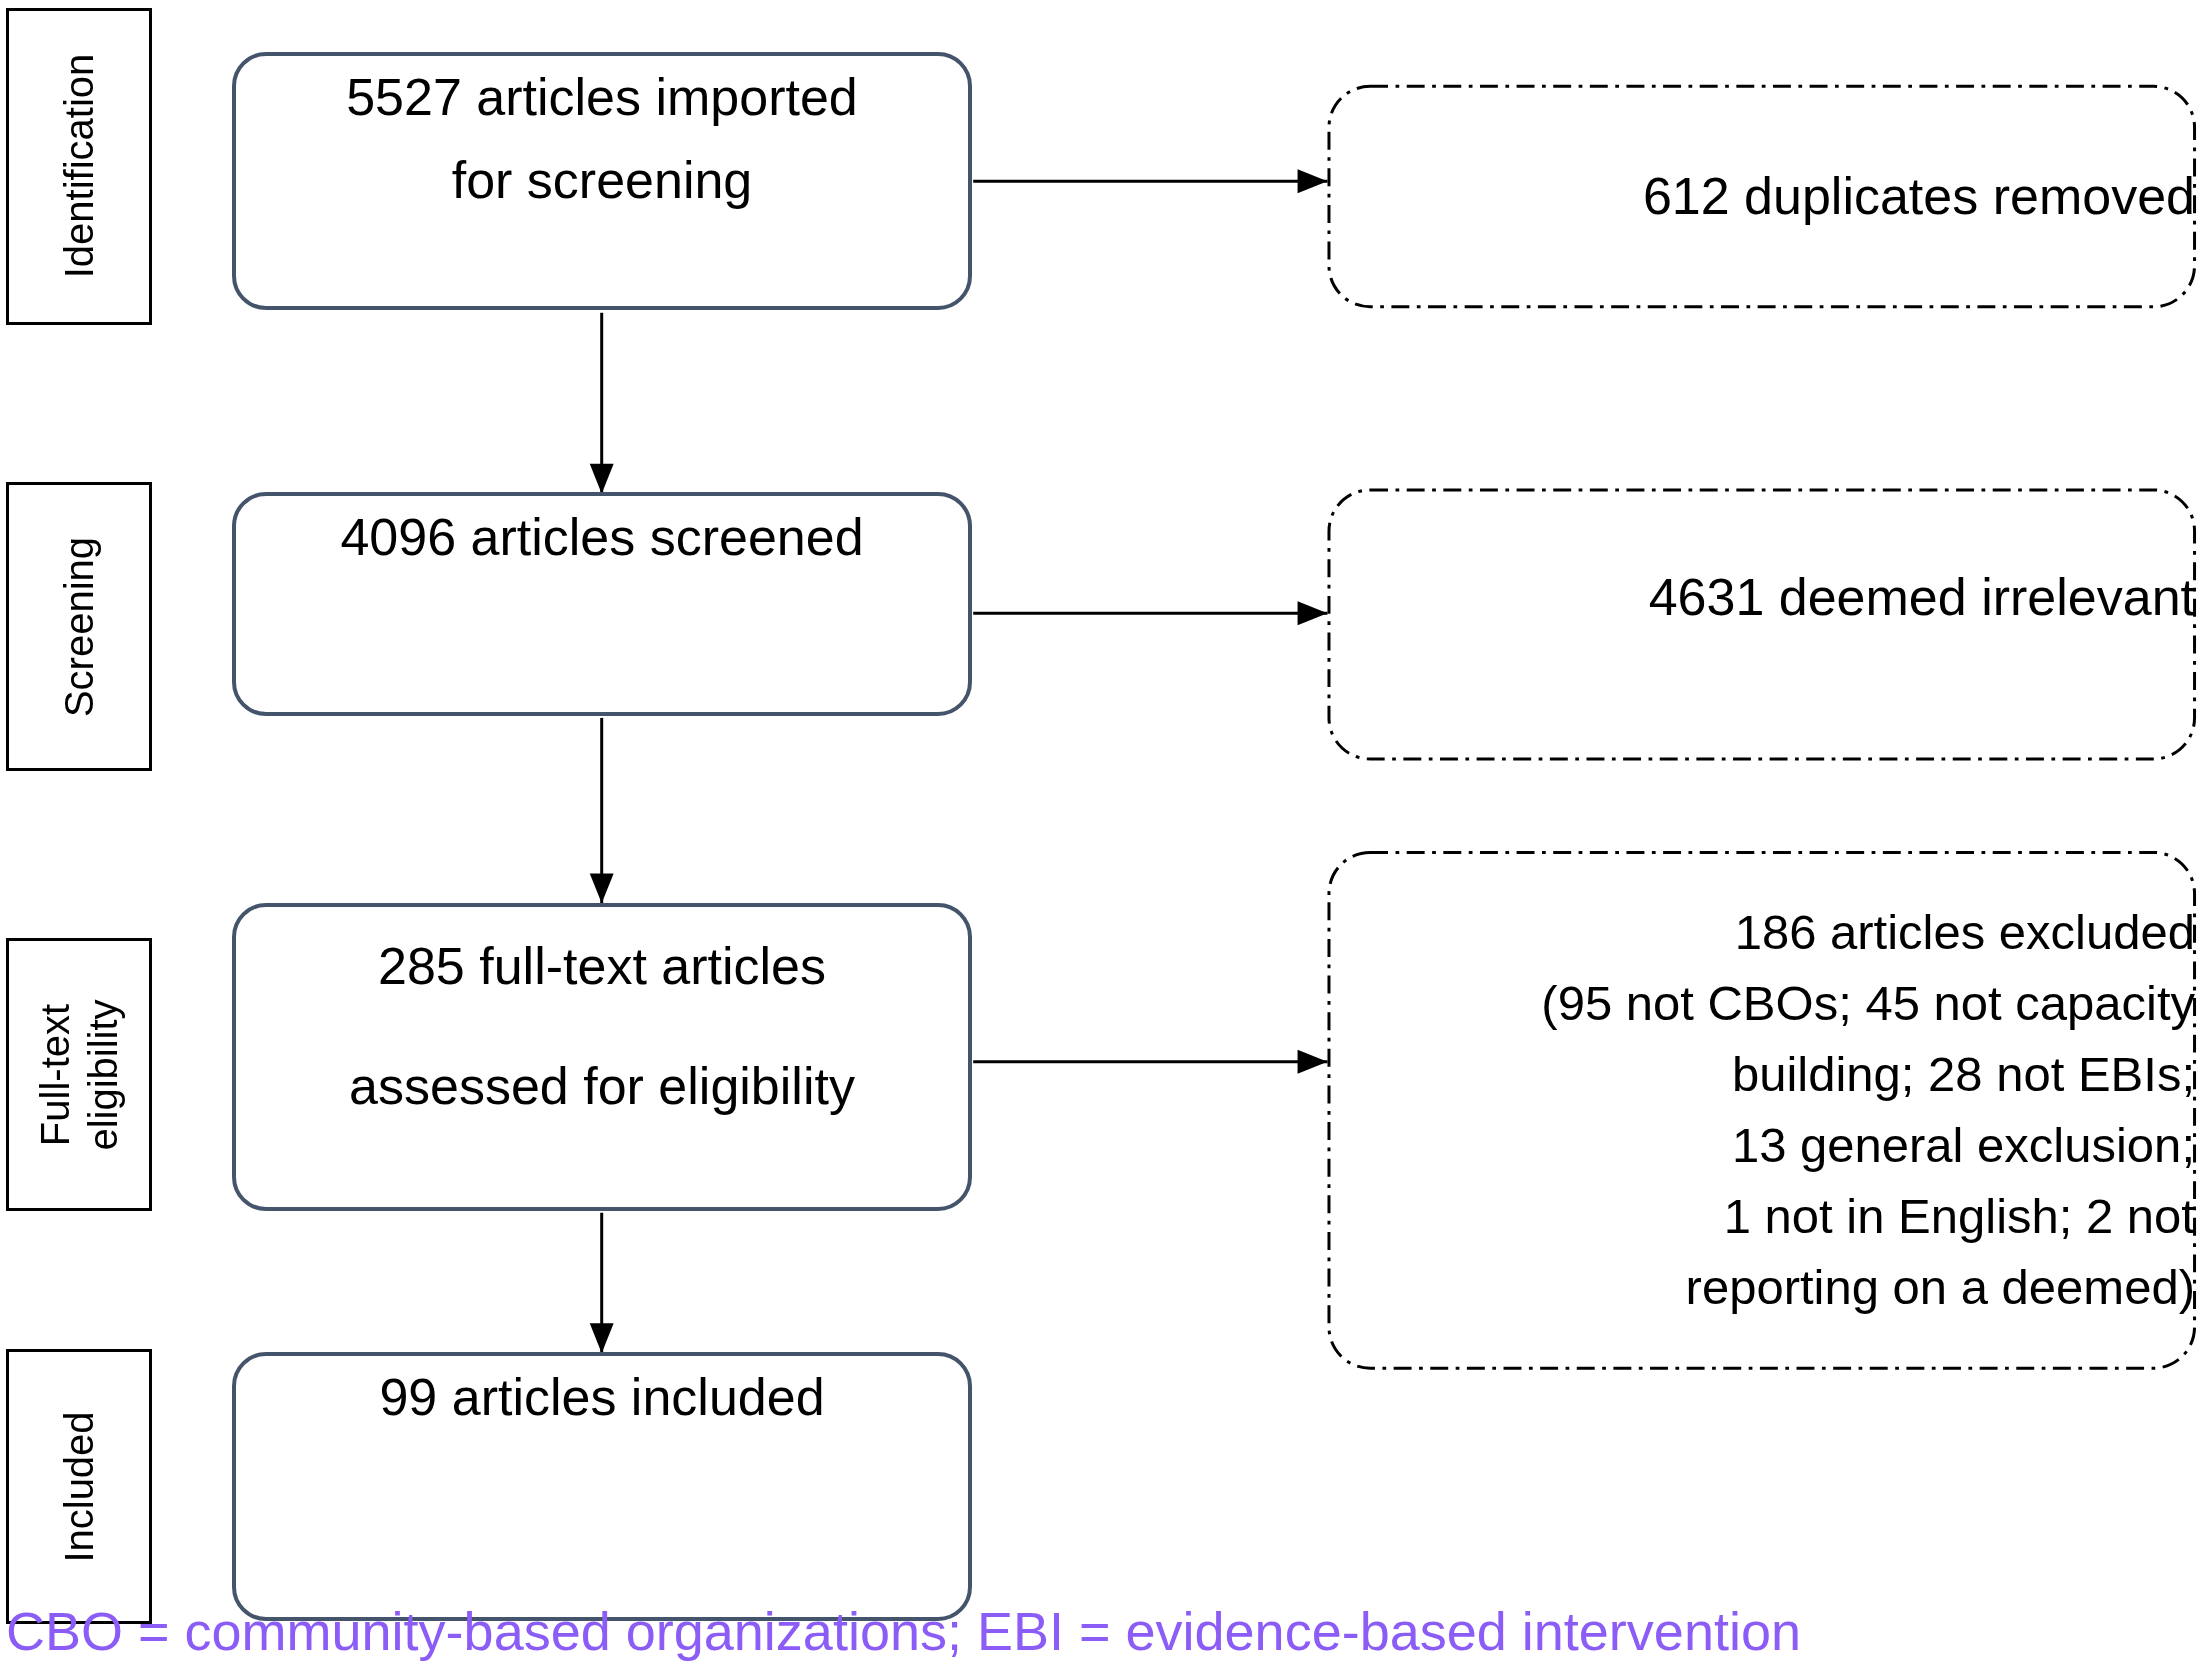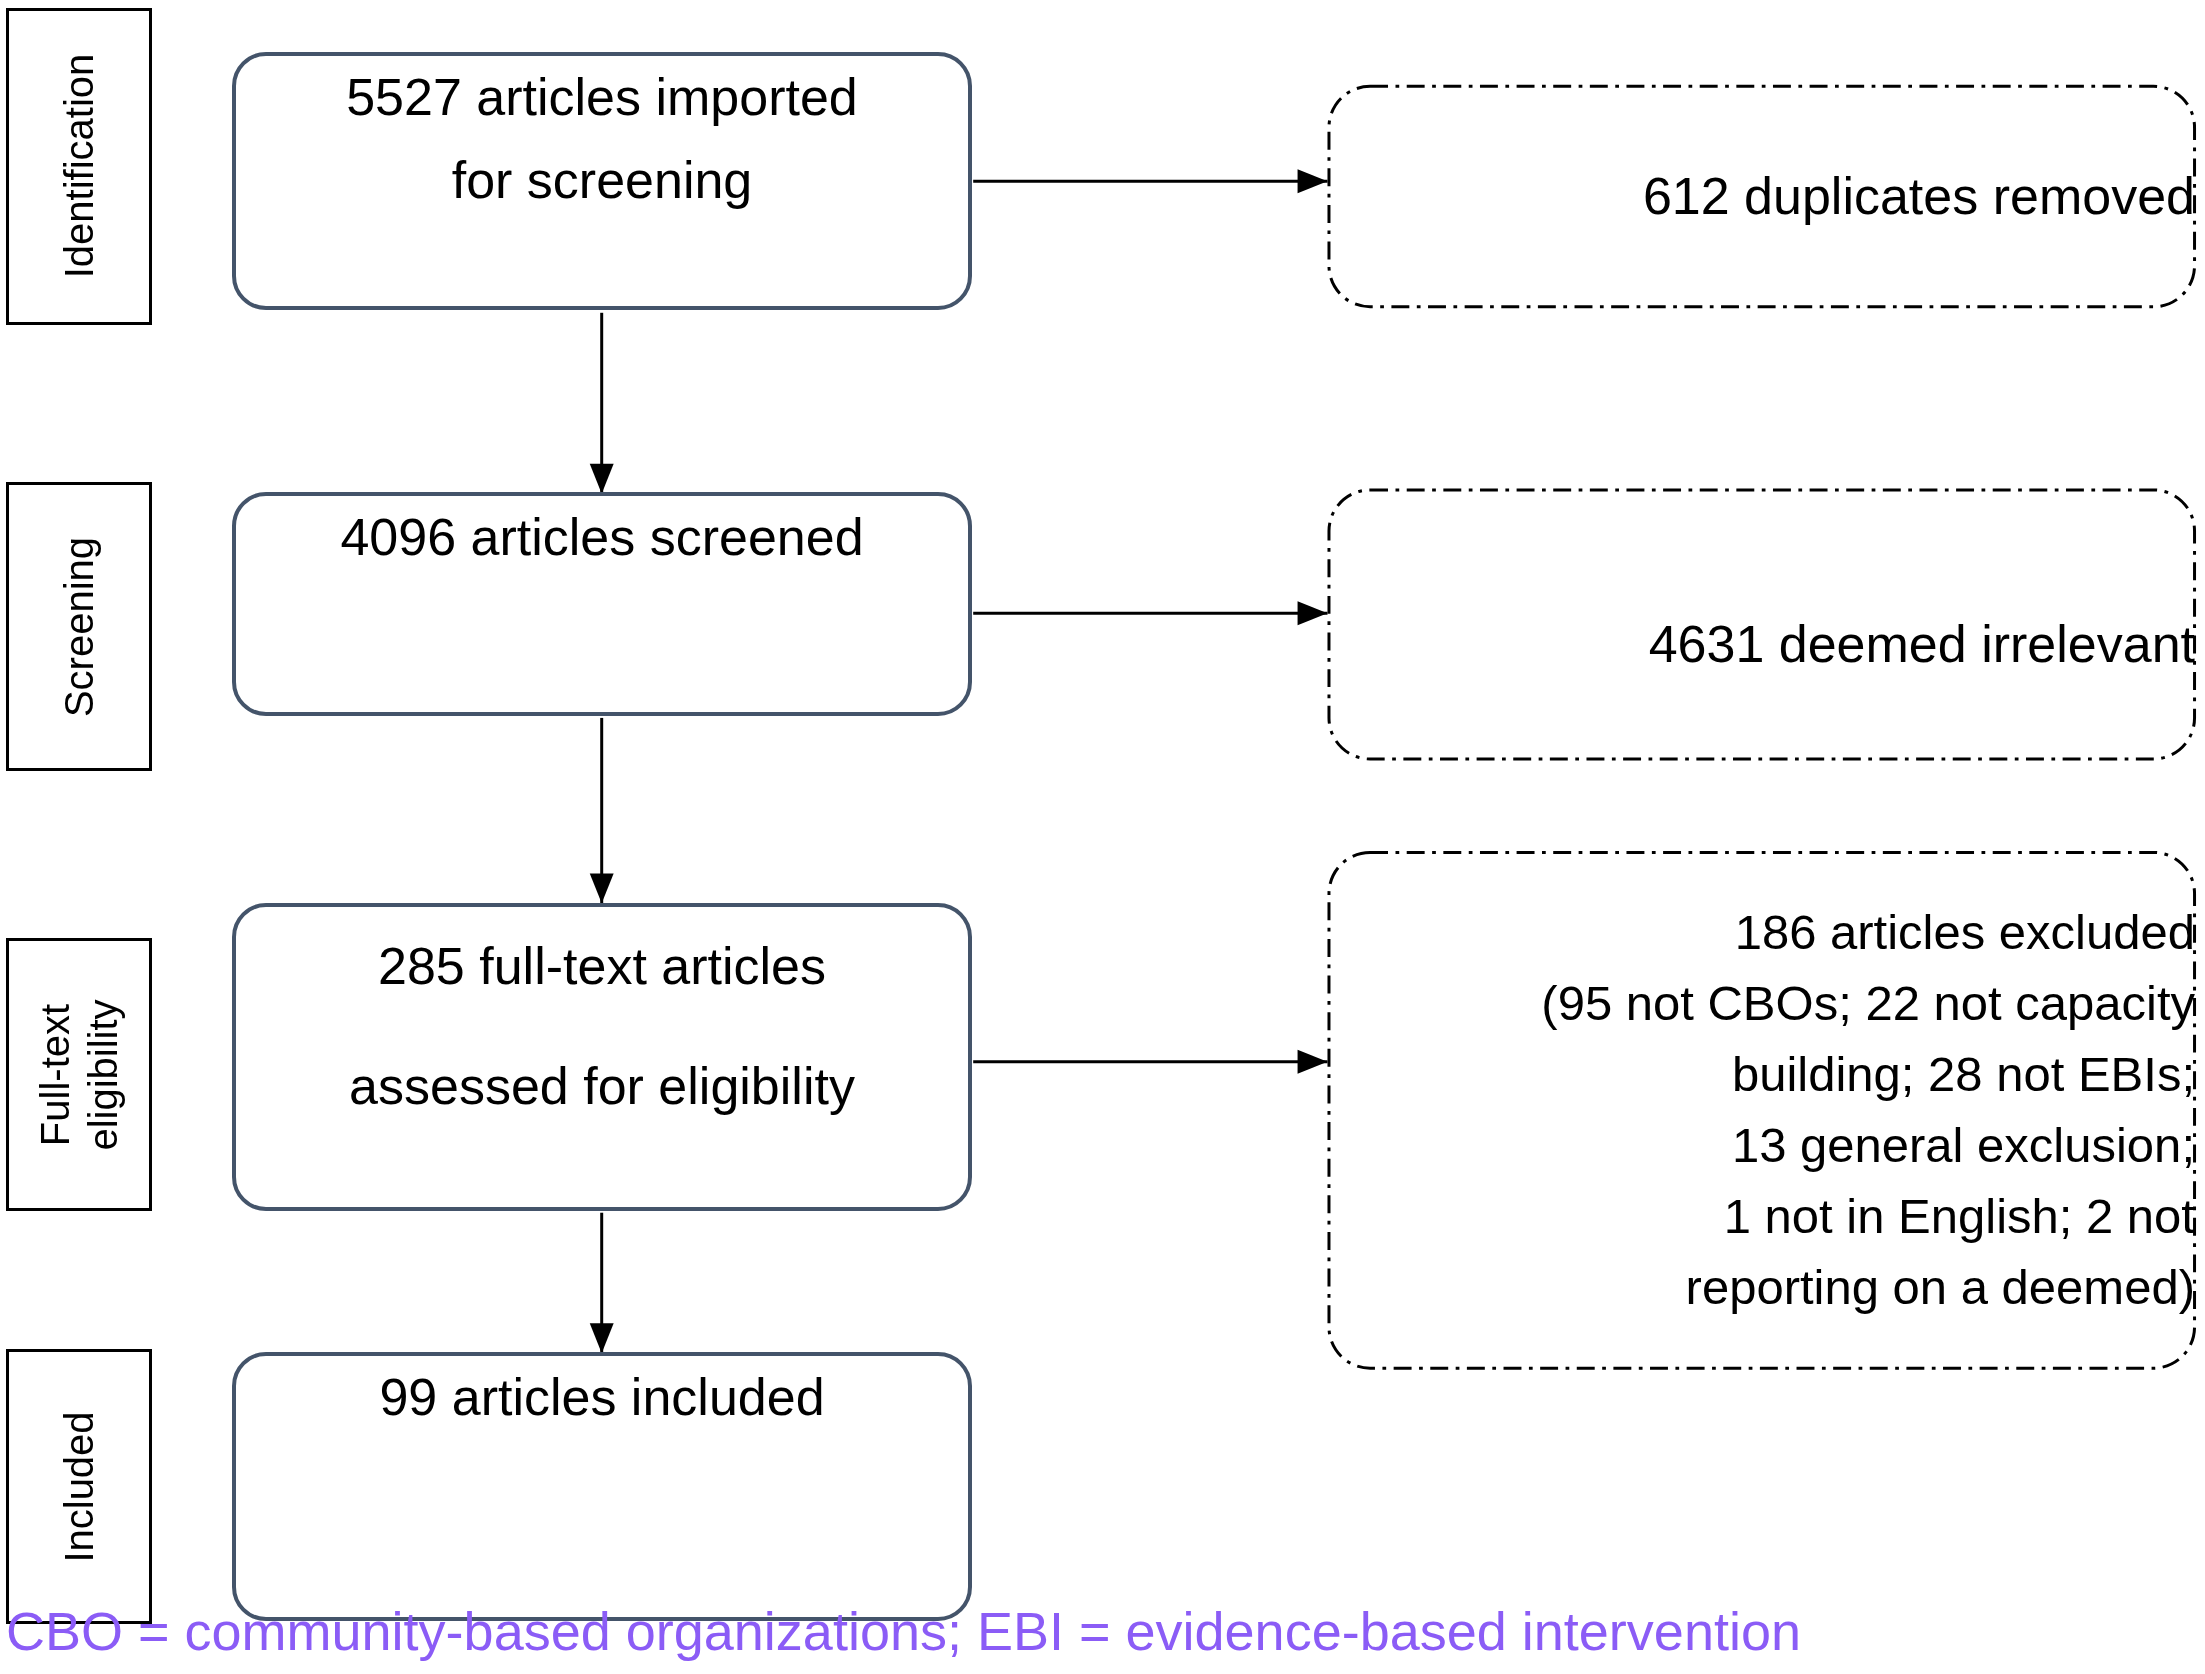--- a/index.html
+++ b/index.html
@@ -148,27 +148,27 @@
   </div>
 
   <div class="process-box" style="top:1352px; height:269px;">
     <div>99 articles included</div>
   </div>
 
   <div class="excl-text" style="top:86px; height:221px;">
     <div>612 duplicates removed</div>
   </div>
 
-  <div class="excl-text" style="top:510px; height:269px;">
+  <div class="excl-text" style="top:463px; height:269px;">
     <div>4631 deemed irrelevant</div>
   </div>
 
   <div class="excl-text small" style="top:852px; height:516px;">
     <div>186 articles excluded</div>
-    <div>(95 not CBOs; 22 not capacity</div>
+    <div>(95 not CBOs; 45 not capacity</div>
     <div>building; 28 not EBIs;</div>
     <div>13 general exclusion;</div>
     <div>1 not in English; 2 not</div>
     <div>reporting on a deemed)</div>
   </div>
 
   <div id="footnote">CBO = community-based organizations; EBI = evidence-based intervention</div>
 
 </div>
 

